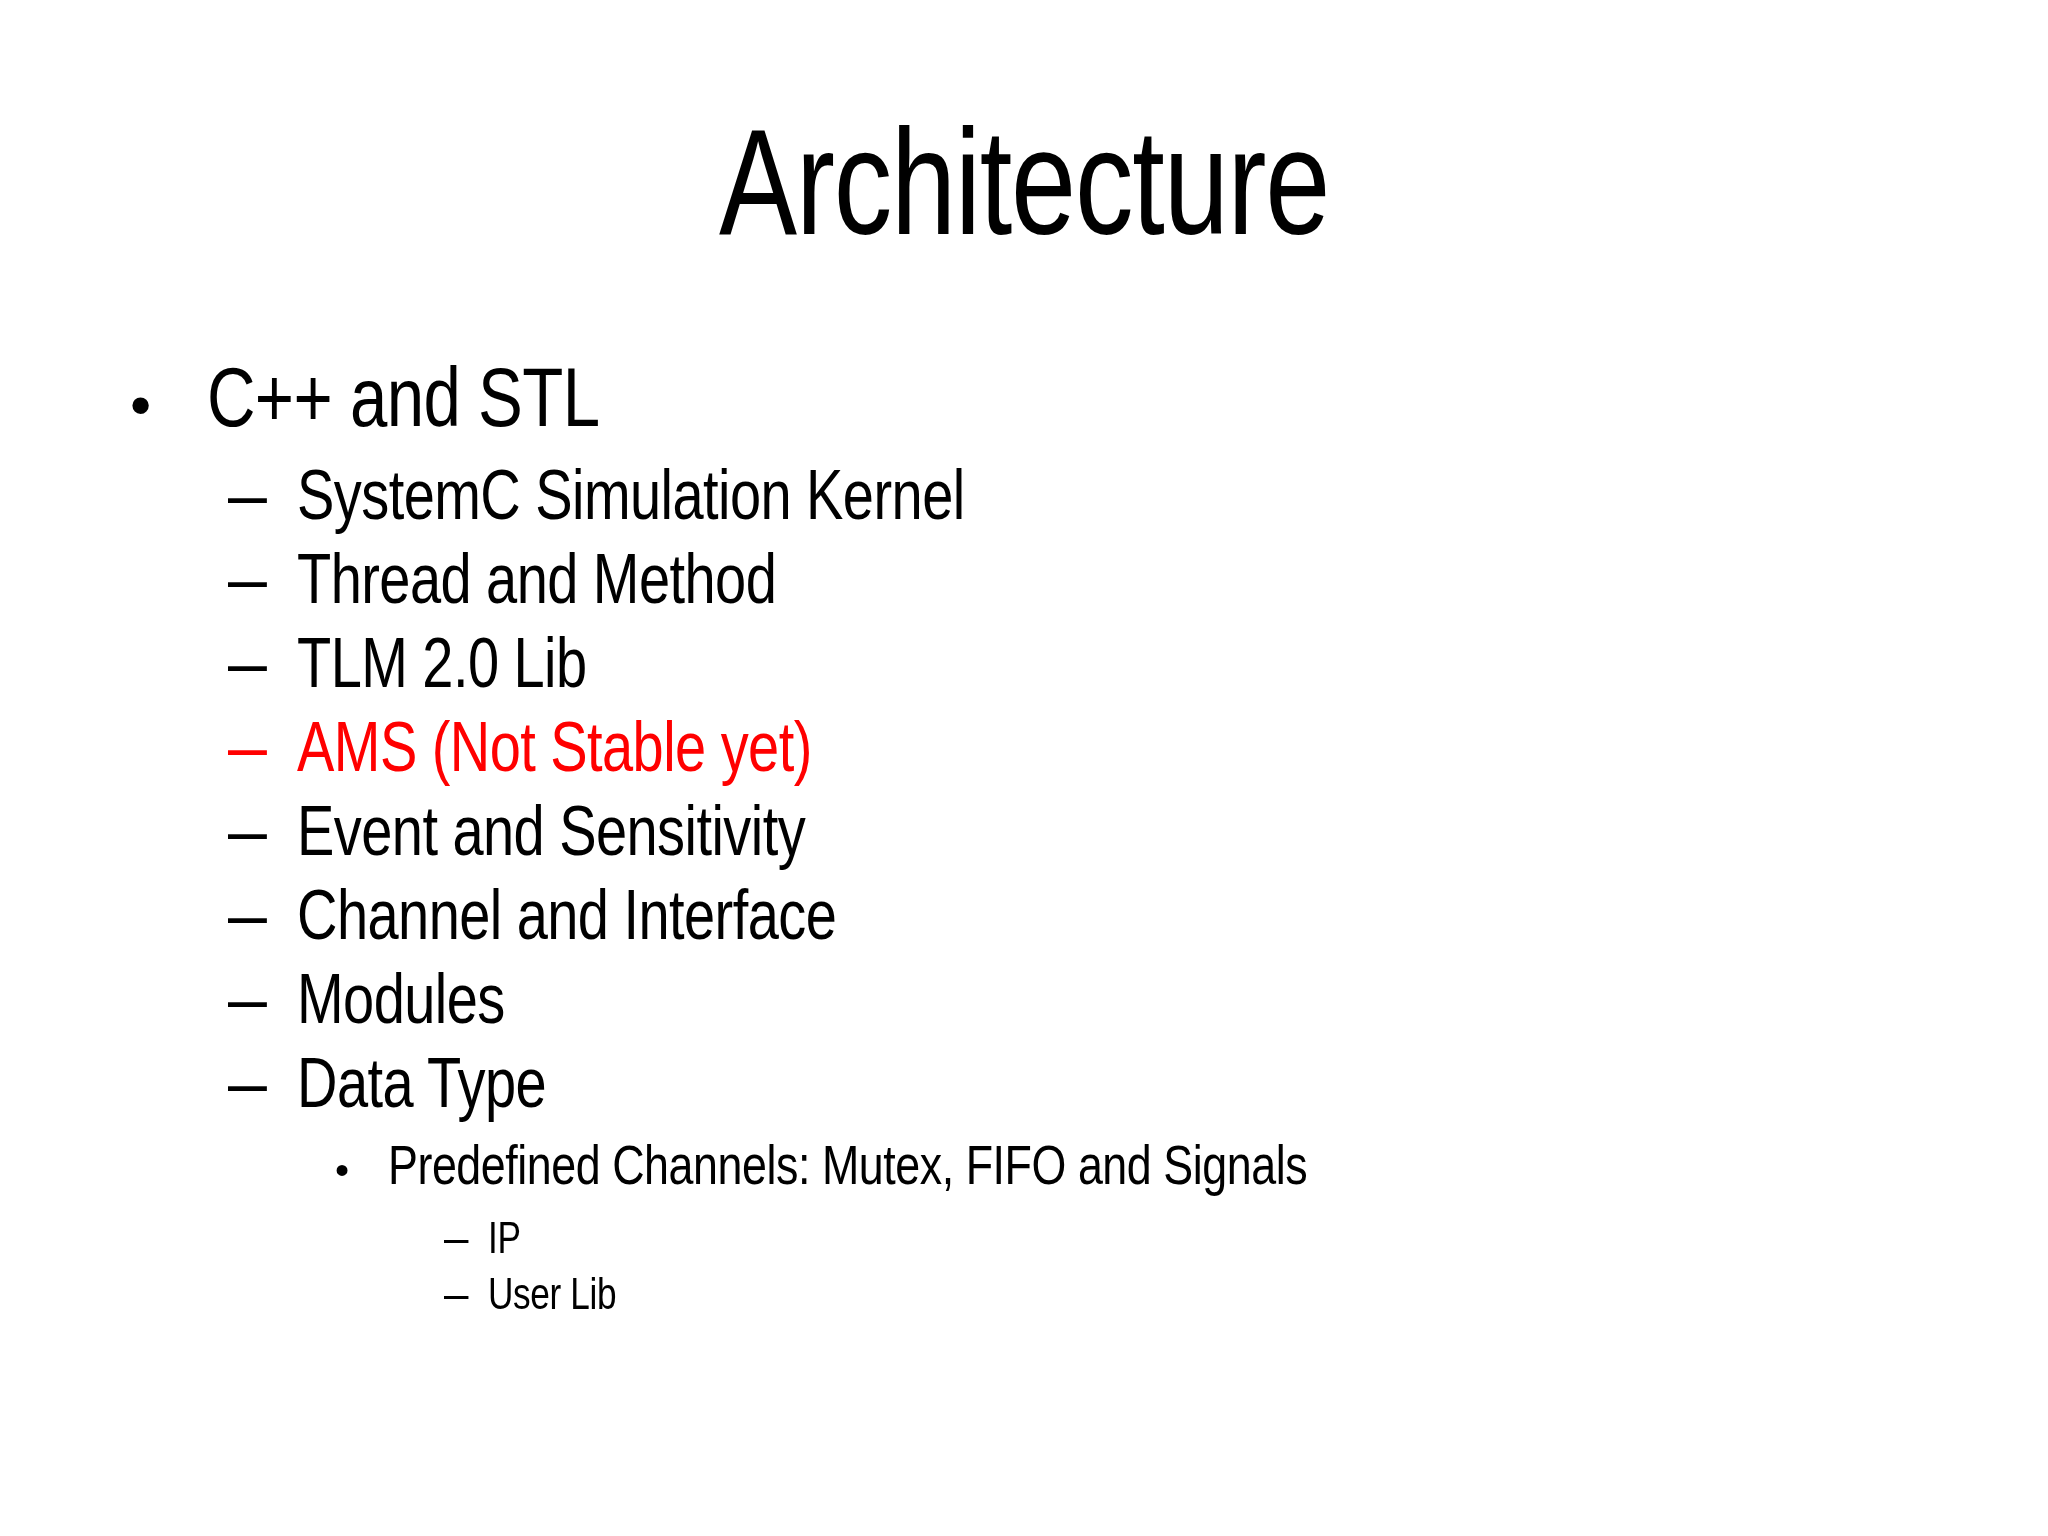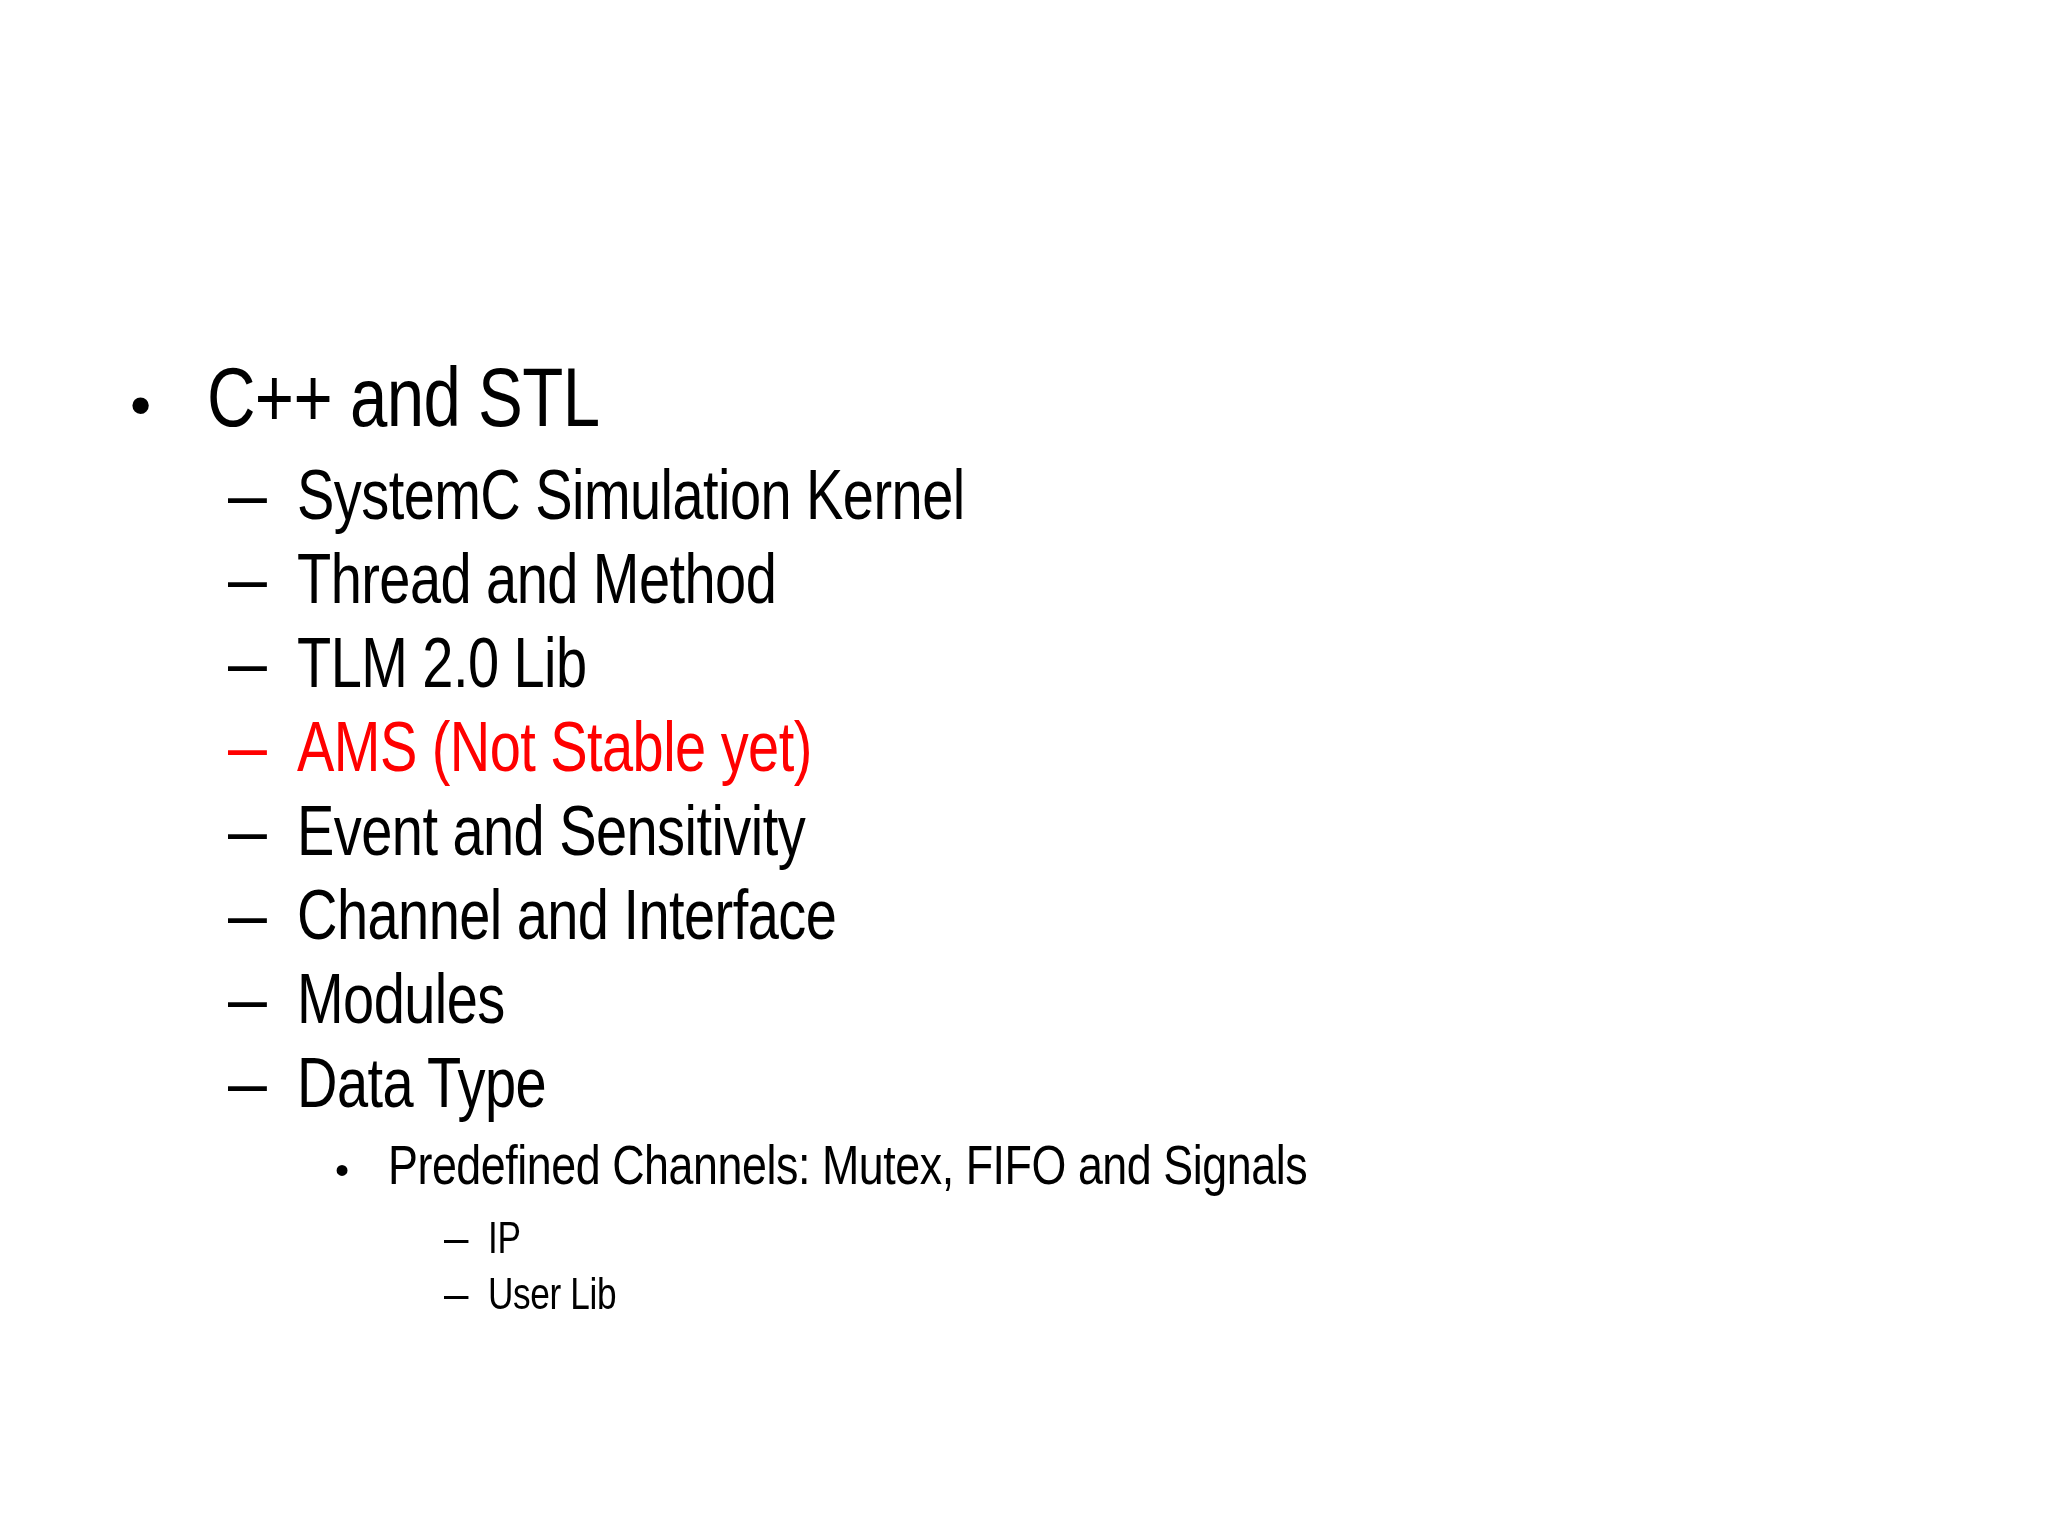--- a/index.html
+++ b/index.html
@@ -58,20 +58,23 @@
   .l2 .marker { padding-left: 228px; width: 69px; box-sizing: content-box; }
   .l3 { font-size: 56px; line-height: 80px; }
   .l3 .marker { padding-left: 335px; width: 53px; box-sizing: content-box; font-size: 0.72em; }
   .l4 { font-size: 44px; line-height: 56px; }
   .l4 .marker { padding-left: 444px; width: 44px; box-sizing: content-box; }
 </style>
 </head>
 <body>
 
 <div class="slide">
+  <div class="title">
+    <span class="condensed">Architecture</span>
+  </div>
   <div class="outline">
       <div class="row l1" style="color: rgb(0, 0, 0);">
     <span class="marker">•</span>
     <span class="txt condensed">C++ and STL</span>
   </div>
       <div class="row l2" style="color: rgb(0, 0, 0);">
     <span class="marker">–</span>
     <span class="txt condensed">SystemC Simulation Kernel</span>
   </div>
       <div class="row l2" style="color: rgb(0, 0, 0);">

